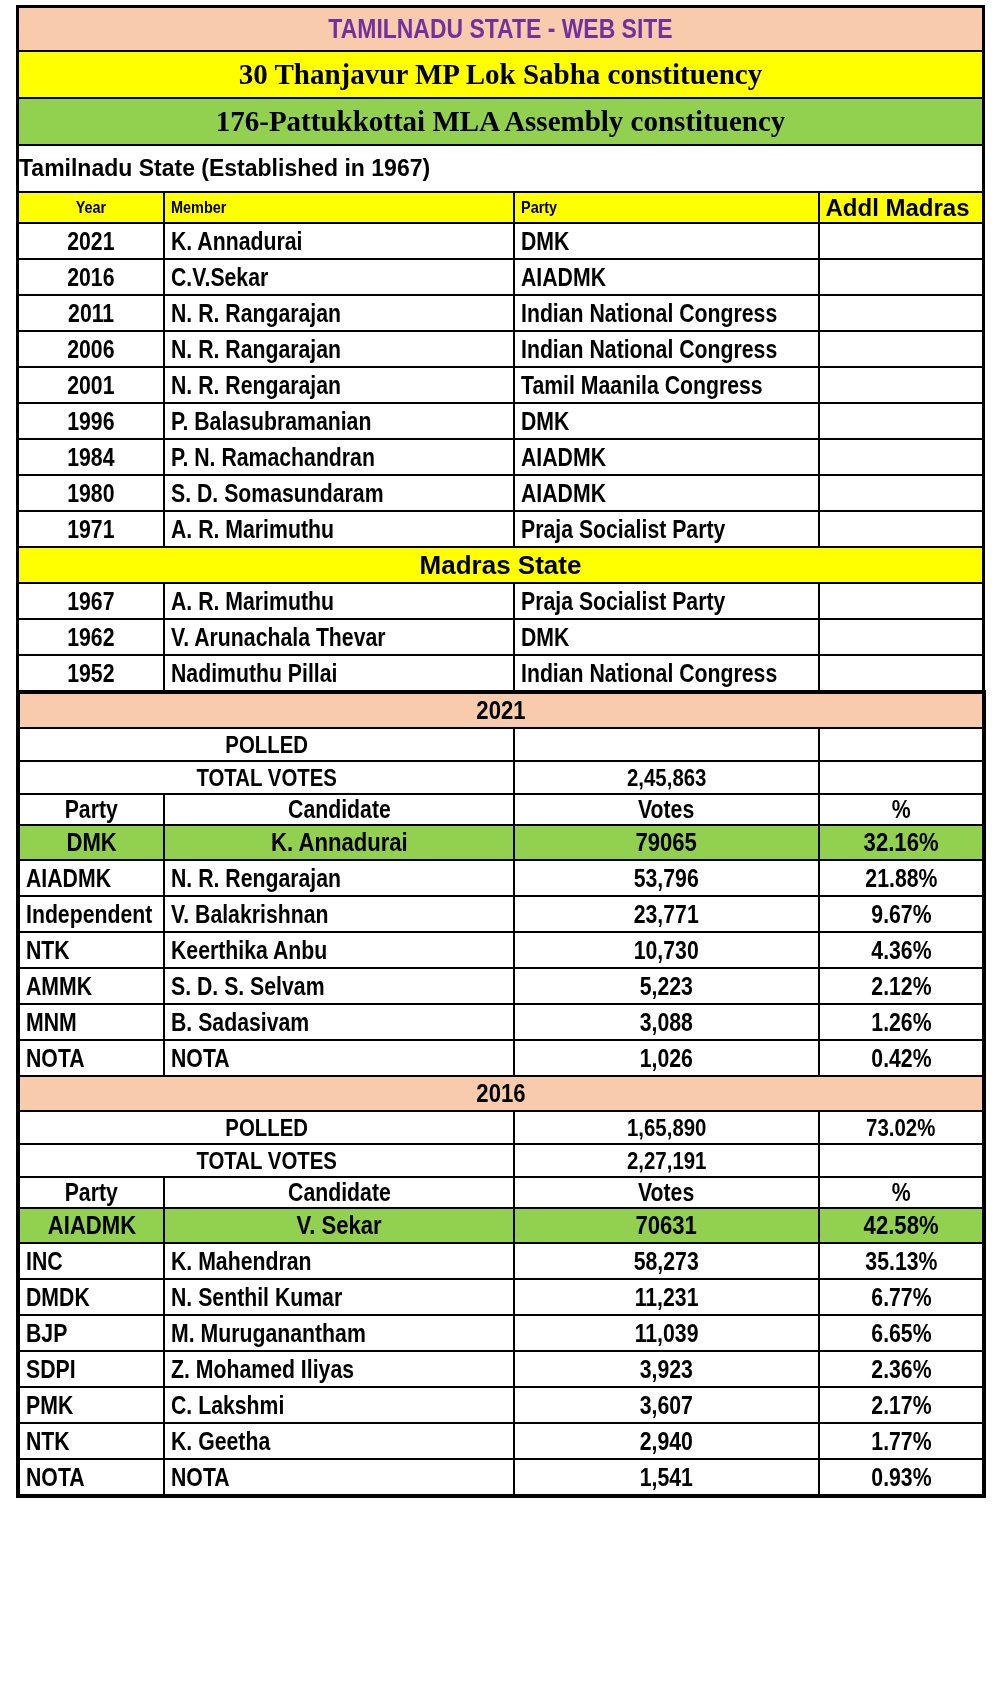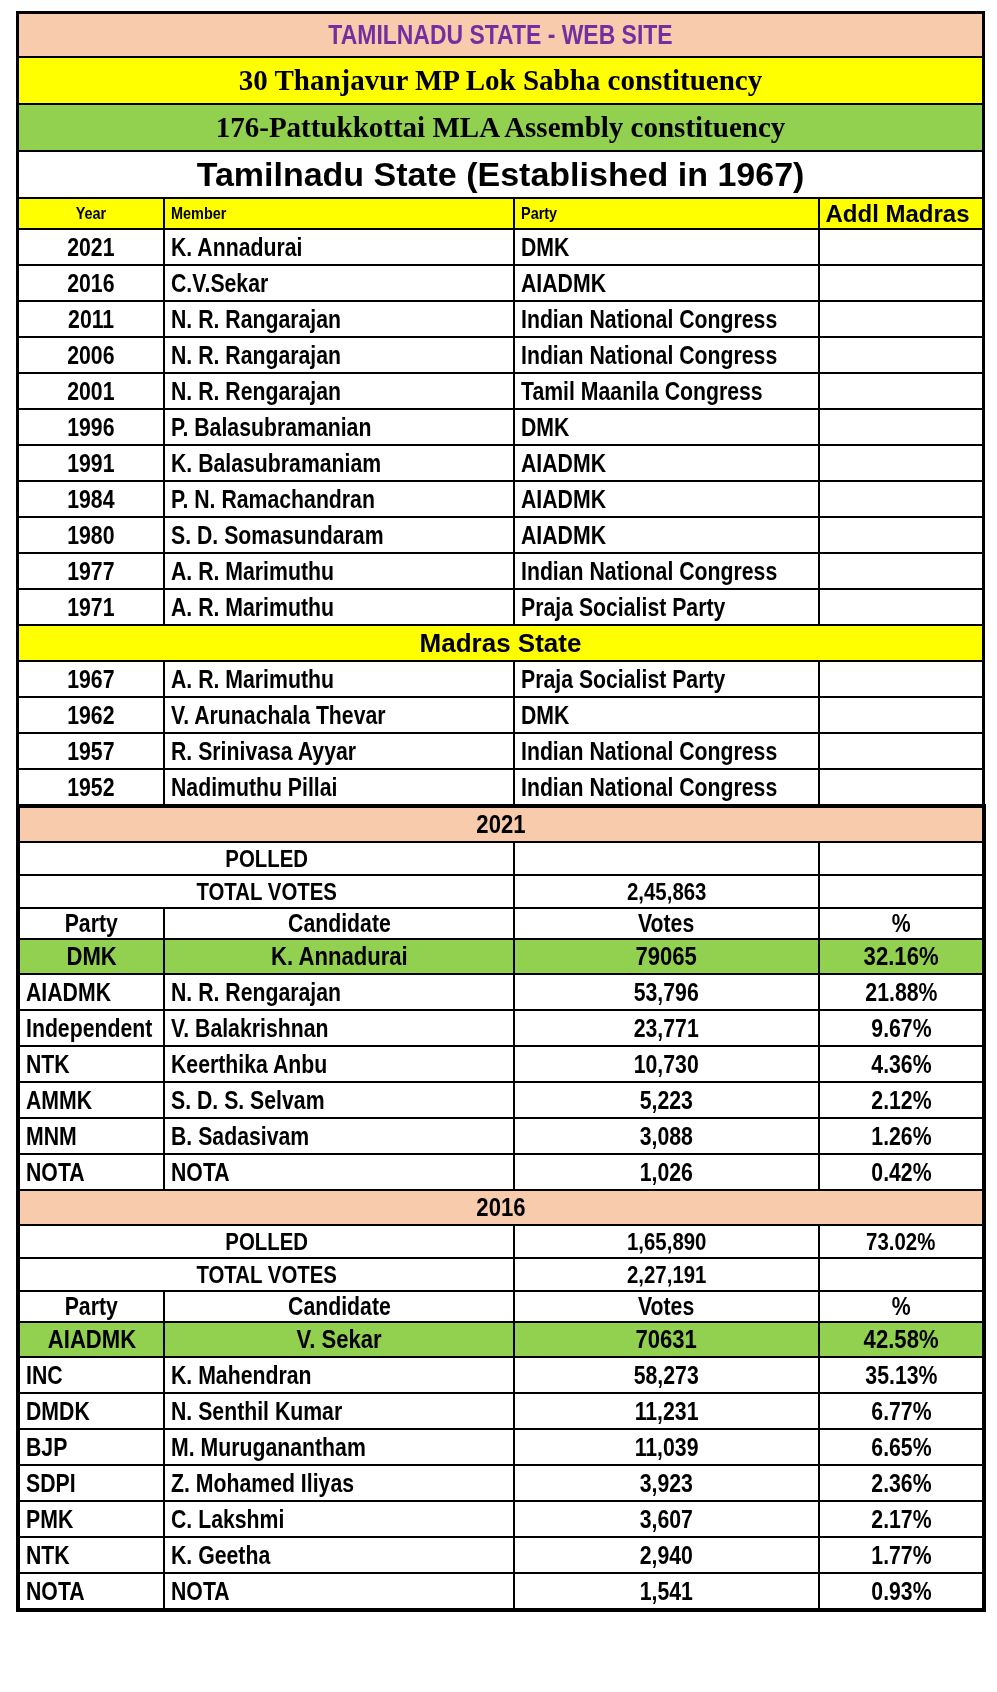--- a/index.html
+++ b/index.html
@@ -3,38 +3,38 @@
 <meta charset="utf-8">
 <style>
   :root{
     --peach:#F7CBAC; --yellow:#FFFF00; --green:#92D050; --purple:#7030A0; --border:#000000;
   }
   html,body{margin:0;padding:0;}
   body{
     width:997px;height:1692px;background:#ffffff;position:relative;
     font-family:"Liberation Sans",sans-serif;font-weight:bold;color:#000;
   }
-  .wrap{position:absolute;left:16px;top:11px;width:876px;}
+  .wrap{position:absolute;left:16px;top:5px;width:876px;}
   table{border-collapse:collapse;table-layout:fixed;width:966px;}
   table.hist{border:3px solid var(--border);}
   table.res{border:4px solid var(--border);margin-top:-3px;}
   td{border:2px solid var(--border);vertical-align:middle;padding:0;overflow:hidden;}
   td.l{text-align:left;padding-left:6px;}
   td.c{text-align:center;}
   .pch{background:var(--peach);}
   .yel{background:var(--yellow);}
   .grn{background:var(--green);}
   
   .cn{display:inline-block;transform:scaleX(.85);transform-origin:50% 50%;white-space:nowrap;}
   td.l .cn{transform-origin:0 50%;}
   
   .rSite td{height:42px;font-size:27px;}
   .rSite .cn{color:var(--purple);}
   .rSer td{height:45px;font-family:"Liberation Serif",serif;font-size:29px;text-align:center;}
-  .rState td{height:45px;font-size:34px;text-align:center;}
+  .rState td{height:45px;font-size:23px;}
   .rColH td{height:29px;font-size:17px;}
   .rColH td.addl{font-size:24px;}
   .rHist td{height:34px;font-size:25px;}
   .rMad td{height:34px;font-size:26px;text-align:center;}
   .rYear td{height:33px;font-size:26px;text-align:center;}
   .rPoll td{height:31px;font-size:24px;margin-top:10px;}
   .rResH td{height:29px;font-size:25px;}
   .rWin td{height:33px;font-size:26px;}
   .rRes td{height:34px;font-size:25px;}
 </style>
@@ -99,41 +99,29 @@
           <td class="l"><span class="cn">Tamil Maanila Congress</span></td>
           <td></td>
         </tr>
     <tr class="rHist">
           <td class="c"><span class="cn">1996</span></td>
           <td class="l"><span class="cn">P. Balasubramanian</span></td>
           <td class="l"><span class="cn">DMK</span></td>
           <td></td>
         </tr>
     <tr class="rHist">
-          <td class="c"><span class="cn">1991</span></td>
-          <td class="l"><span class="cn">K. Balasubramaniam</span></td>
-          <td class="l"><span class="cn">AIADMK</span></td>
-          <td></td>
-        </tr>
-    <tr class="rHist">
           <td class="c"><span class="cn">1984</span></td>
           <td class="l"><span class="cn">P. N. Ramachandran</span></td>
           <td class="l"><span class="cn">AIADMK</span></td>
           <td></td>
         </tr>
     <tr class="rHist">
           <td class="c"><span class="cn">1980</span></td>
           <td class="l"><span class="cn">S. D. Somasundaram</span></td>
           <td class="l"><span class="cn">AIADMK</span></td>
-          <td></td>
-        </tr>
-    <tr class="rHist">
-          <td class="c"><span class="cn">1977</span></td>
-          <td class="l"><span class="cn">A. R. Marimuthu</span></td>
-          <td class="l"><span class="cn">Indian National Congress</span></td>
           <td></td>
         </tr>
     <tr class="rHist">
           <td class="c"><span class="cn">1971</span></td>
           <td class="l"><span class="cn">A. R. Marimuthu</span></td>
           <td class="l"><span class="cn">Praja Socialist Party</span></td>
           <td></td>
         </tr>
     <tr class="rMad">
           <td colspan="4" class="yel">Madras State</td>
@@ -141,26 +129,20 @@
     <tr class="rHist">
           <td class="c"><span class="cn">1967</span></td>
           <td class="l"><span class="cn">A. R. Marimuthu</span></td>
           <td class="l"><span class="cn">Praja Socialist Party</span></td>
           <td></td>
         </tr>
     <tr class="rHist">
           <td class="c"><span class="cn">1962</span></td>
           <td class="l"><span class="cn">V. Arunachala Thevar</span></td>
           <td class="l"><span class="cn">DMK</span></td>
-          <td></td>
-        </tr>
-    <tr class="rHist">
-          <td class="c"><span class="cn">1957</span></td>
-          <td class="l"><span class="cn">R. Srinivasa Ayyar</span></td>
-          <td class="l"><span class="cn">Indian National Congress</span></td>
           <td></td>
         </tr>
     <tr class="rHist">
           <td class="c"><span class="cn">1952</span></td>
           <td class="l"><span class="cn">Nadimuthu Pillai</span></td>
           <td class="l"><span class="cn">Indian National Congress</span></td>
           <td></td>
         </tr>
   </tbody>
     </table>

